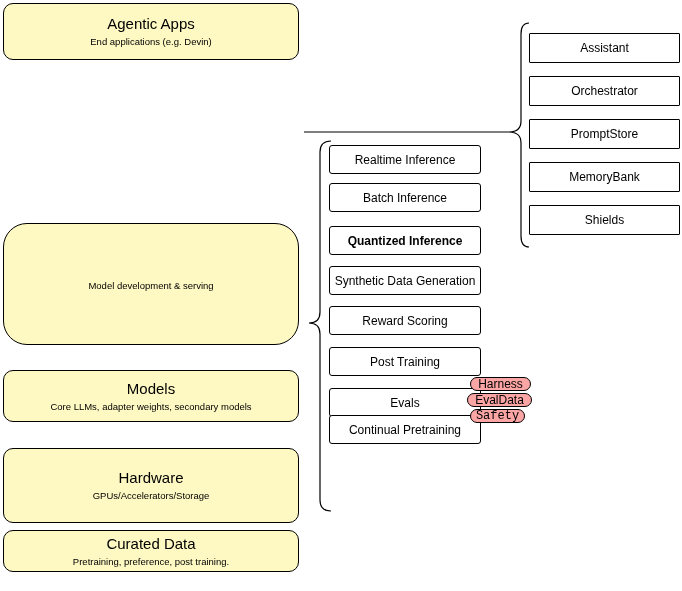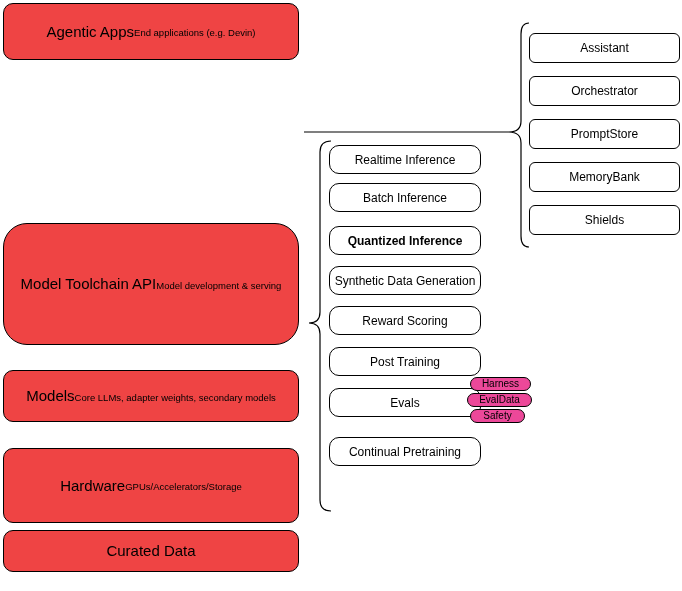--- a/index.html
+++ b/index.html
@@ -15,56 +15,56 @@
   .overlay {
     position: absolute;
     left: 0; top: 0;
     width: 682px; height: 591px;
     pointer-events: none;
   }
   .node {
     position: absolute;
     box-sizing: border-box;
     border: 1.2px solid #000;
-    background: #ef4444;
+    background: #fef9c3;
     display: flex;
-    flex-direction: row;
+    flex-direction: column;
     align-items: center;
     justify-content: center;
     text-align: center;
   }
   .bigbox { left: 3px; width: 296px; }
   .btitle { font-size: 15px; line-height: 18px; }
   .bsub   { font-size: 9.5px; line-height: 12px; margin-top: 3px; }
   .midbox {
     position: absolute;
     box-sizing: border-box;
     left: 329px; width: 152px; height: 29px;
-    border: 1.2px solid #000; border-radius: 10px;
+    border: 1.2px solid #000; border-radius: 3px;
     background: #fff;
     display: flex; align-items: center; justify-content: center;
     font-size: 12px; text-align: center;
   }
   .rightbox {
     position: absolute;
     box-sizing: border-box;
     left: 529px; width: 151px; height: 30px;
-    border: 1.2px solid #000; border-radius: 6px;
+    border: 1.2px solid #000; border-radius: 1px;
     background: #fff;
     display: flex; align-items: center; justify-content: center;
     font-size: 12px; text-align: center;
   }
   .pill {
     position: absolute;
     box-sizing: border-box;
     height: 14px;
     border: 1.1px solid #000; border-radius: 7px;
-    background: #ec4899;
+    background: #fca5a5;
     display: flex; align-items: center; justify-content: center;
-    font-size: 10px; line-height: 10px;
+    font-size: 12px; line-height: 10px;
     z-index: 5;
   }
 </style>
 </head>
 <body>
 
 <div class="canvas">
 
   <svg class="overlay" viewBox="0 0 682 591">
     <line x1="304" y1="132" x2="509" y2="132" stroke="#000" stroke-width="1.2"></line>
@@ -72,50 +72,50 @@
     <path d="M 331 141 Q 320 141 320 152 L 320 312 Q 320 323 309 323 Q 320 323 320 334 L 320 500 Q 320 511 331 511" fill="none" stroke="#000" stroke-width="1.2"></path>
   </svg>
 
   <div class="node bigbox" style="top:3px; height:57px; border-radius:10px;">
     <div class="btitle">Agentic Apps</div>
     <div class="bsub">End applications (e.g. Devin)</div>
   </div>
 
 
   <div class="node bigbox" style="top:223px; height:122px; border-radius:24px;">
-    <div class="btitle">Model Toolchain API</div>
     <div class="bsub">Model development &amp; serving</div>
   </div>
 
   <div class="node bigbox" style="top:370px; height:52px; border-radius:10px;">
     <div class="btitle">Models</div>
     <div class="bsub">Core LLMs, adapter weights, secondary models</div>
   </div>
 
   <div class="node bigbox" style="top:448px; height:75px; border-radius:10px;">
     <div class="btitle">Hardware</div>
     <div class="bsub">GPUs/Accelerators/Storage</div>
   </div>
 
   <div class="node bigbox" style="top:530px; height:42px; border-radius:10px;">
     <div class="btitle">Curated Data</div>
+    <div class="bsub">Pretraining, preference, post training.</div>
   </div>
 
   <div class="midbox" style="top:145px;">Realtime Inference</div>
   <div class="midbox" style="top:183px;">Batch Inference</div>
   <div class="midbox" style="top:226px;font-weight:bold;">Quantized Inference</div>
   <div class="midbox" style="top:266px;">Synthetic Data Generation</div>
   <div class="midbox" style="top:347px;">Post Training</div>
   <div class="midbox" style="top:306px;">Reward Scoring</div>
   <div class="midbox" style="top:388px;">Evals</div>
-  <div class="midbox" style="top:437px;">Continual Pretraining</div>
+  <div class="midbox" style="top:415px;">Continual Pretraining</div>
 
   <div class="pill" style="left:470px; top:377px; width:61px;">Harness</div>
   <div class="pill" style="left:467px; top:393px; width:65px;">EvalData</div>
-  <div class="pill" style="left:470px; top:409px; width:55px;">Safety</div>
+  <div class="pill" style="left:470px; top:409px; width:55px;font-family:Liberation Mono, monospace;">Safety</div>
 
   <div class="rightbox" style="top:33px;">Assistant</div>
   <div class="rightbox" style="top:76px;">Orchestrator</div>
   <div class="rightbox" style="top:119px;">PromptStore</div>
   <div class="rightbox" style="top:162px;">MemoryBank</div>
   <div class="rightbox" style="top:205px;">Shields</div>
 
 </div>
 
 </body></html>

